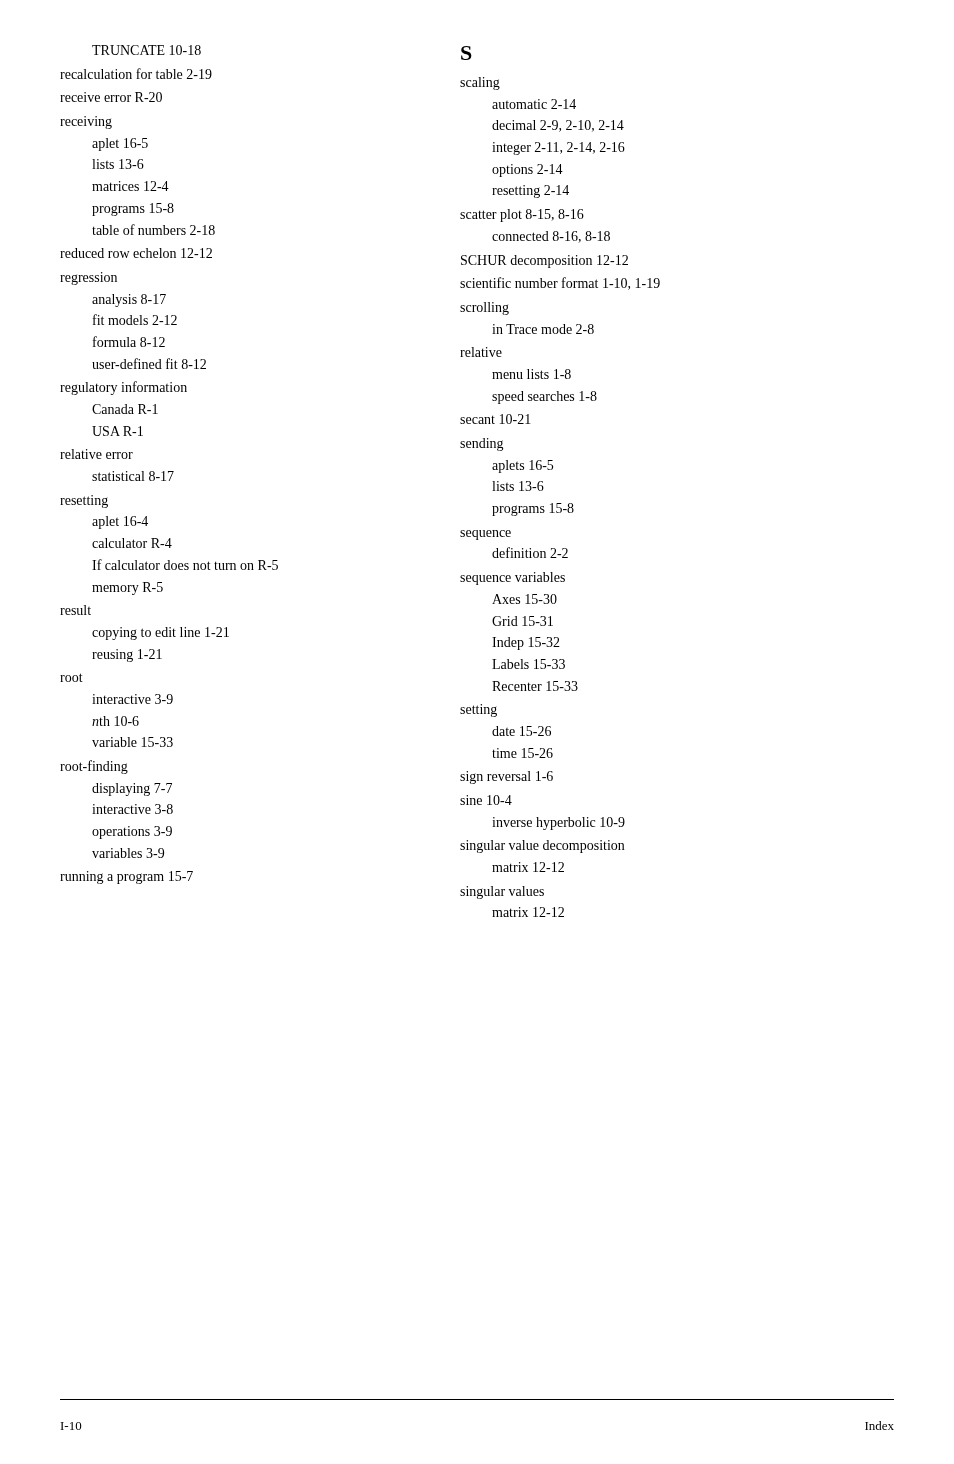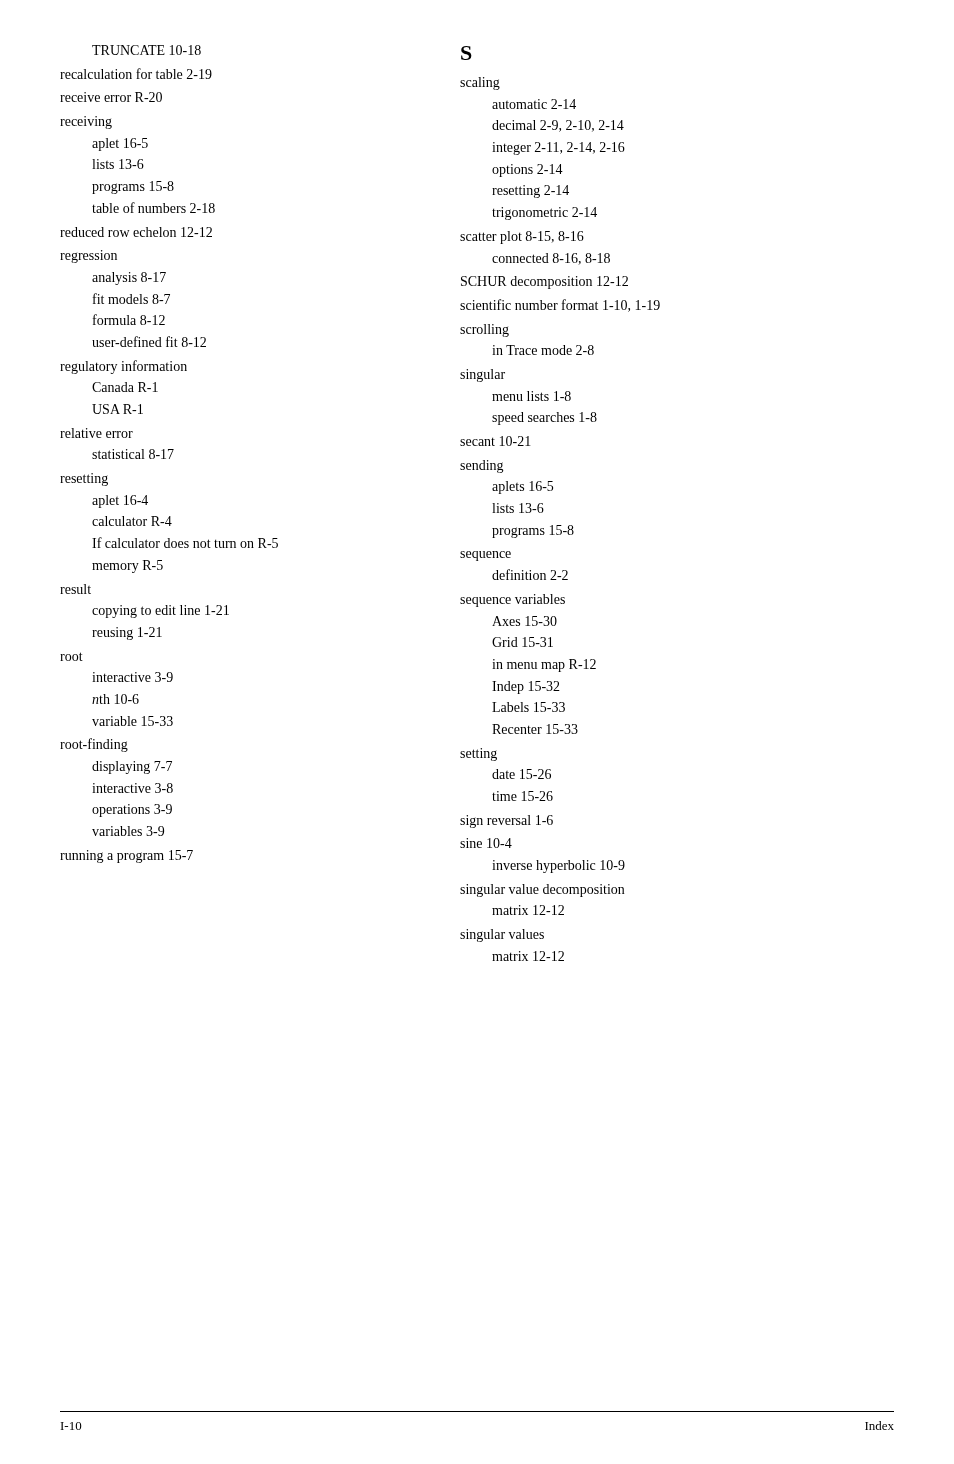--- a/index.html
+++ b/index.html
@@ -45,43 +45,44 @@
     }
     .footer {
       position: absolute;
       bottom: 30px;
       left: 60px;
       right: 60px;
       display: flex;
       justify-content: space-between;
       align-items: center;
       border-top: 1px solid #000;
-      padding-top: 6px;
+      padding-top: 18px;
       font-size: 13px;
     }
   </style>
 </head>
 <body>
 
 <div class="page-container">
   <div class="two-column">
 
     <div class="col-left" id="left-col">
     <div class="index-entry sub1">TRUNCATE 10-18</div>
         <div class="index-entry top-level">recalculation for table 2-19</div>
         <div class="index-entry top-level">receive error R-20</div>
         <div class="index-entry top-level">receiving</div>
         <div class="index-entry sub1">aplet 16-5</div>
         <div class="index-entry sub1">lists 13-6</div>
+        <div class="index-entry sub1">matrices 12-4</div>
         <div class="index-entry sub1">programs 15-8</div>
         <div class="index-entry sub1">table of numbers 2-18</div>
         <div class="index-entry top-level">reduced row echelon 12-12</div>
         <div class="index-entry top-level">regression</div>
         <div class="index-entry sub1">analysis 8-17</div>
-        <div class="index-entry sub1">fit models 8-7</div>
+        <div class="index-entry sub1">fit models 2-12</div>
         <div class="index-entry sub1">formula 8-12</div>
         <div class="index-entry sub1">user-defined fit 8-12</div>
         <div class="index-entry top-level">regulatory information</div>
         <div class="index-entry sub1">Canada R-1</div>
         <div class="index-entry sub1">USA R-1</div>
         <div class="index-entry top-level">relative error</div>
         <div class="index-entry sub1">statistical 8-17</div>
         <div class="index-entry top-level">resetting</div>
         <div class="index-entry sub1">aplet 16-4</div>
         <div class="index-entry sub1">calculator R-4</div>
@@ -103,41 +104,39 @@
       </div>
 
     <div class="col-right" id="right-col">
     <div class="section-header">S</div>
         <div class="index-entry top-level">scaling</div>
         <div class="index-entry sub1">automatic 2-14</div>
         <div class="index-entry sub1">decimal 2-9, 2-10, 2-14</div>
         <div class="index-entry sub1">integer 2-11, 2-14, 2-16</div>
         <div class="index-entry sub1">options 2-14</div>
         <div class="index-entry sub1">resetting 2-14</div>
-        <div class="index-entry sub1">trigonometric 2-14</div>
         <div class="index-entry top-level">scatter plot 8-15, 8-16</div>
         <div class="index-entry sub1">connected 8-16, 8-18</div>
         <div class="index-entry top-level">SCHUR decomposition 12-12</div>
         <div class="index-entry top-level">scientific number format 1-10, 1-19</div>
         <div class="index-entry top-level">scrolling</div>
         <div class="index-entry sub1">in Trace mode 2-8</div>
-        <div class="index-entry top-level">singular</div>
+        <div class="index-entry top-level">relative</div>
         <div class="index-entry sub1">menu lists 1-8</div>
         <div class="index-entry sub1">speed searches 1-8</div>
         <div class="index-entry top-level">secant 10-21</div>
         <div class="index-entry top-level">sending</div>
         <div class="index-entry sub1">aplets 16-5</div>
         <div class="index-entry sub1">lists 13-6</div>
         <div class="index-entry sub1">programs 15-8</div>
         <div class="index-entry top-level">sequence</div>
         <div class="index-entry sub1">definition 2-2</div>
         <div class="index-entry top-level">sequence variables</div>
         <div class="index-entry sub1">Axes 15-30</div>
         <div class="index-entry sub1">Grid 15-31</div>
-        <div class="index-entry sub1">in menu map R-12</div>
         <div class="index-entry sub1">Indep 15-32</div>
         <div class="index-entry sub1">Labels 15-33</div>
         <div class="index-entry sub1">Recenter 15-33</div>
         <div class="index-entry top-level">setting</div>
         <div class="index-entry sub1">date 15-26</div>
         <div class="index-entry sub1">time 15-26</div>
         <div class="index-entry top-level">sign reversal 1-6</div>
         <div class="index-entry top-level">sine 10-4</div>
         <div class="index-entry sub1">inverse hyperbolic 10-9</div>
         <div class="index-entry top-level">singular value decomposition</div>

